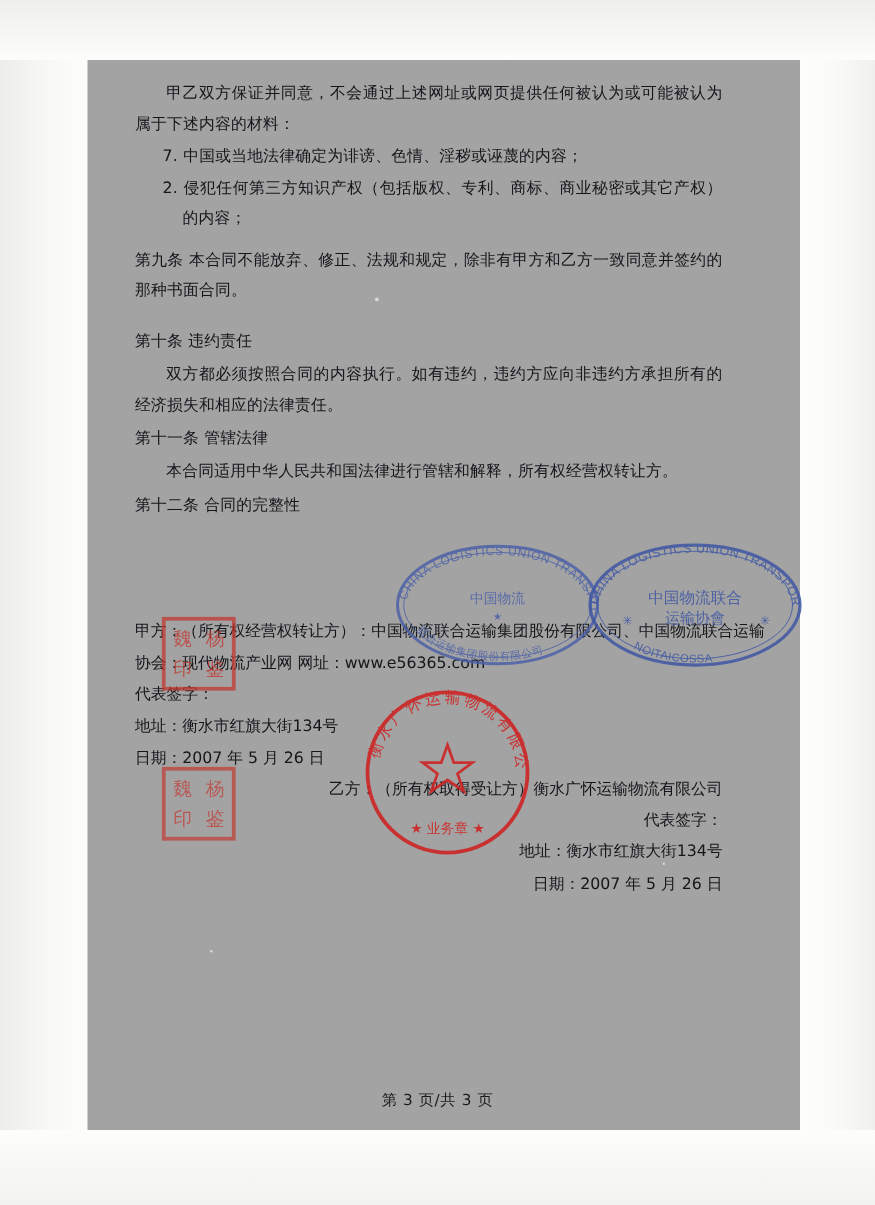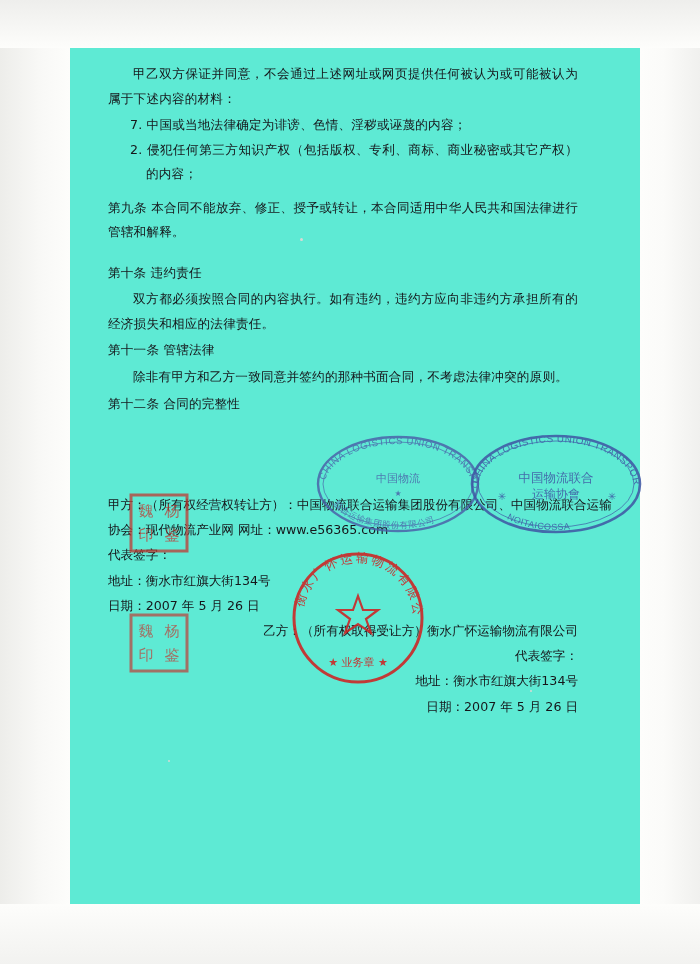--- a/index.html
+++ b/index.html
@@ -10,21 +10,21 @@
   body {
     width: 700px;
     height: 964px;
     position: relative;
     overflow: hidden;
     font-family: "DejaVu Sans", "Liberation Sans", sans-serif;
   }
   .page {
     position: absolute;
     inset: 0;
-    background: #5eead4;
+    background: #a3a3a3;
   }
   
   .scan-shade-left {
     position: absolute;
     left: 0; top: 0; bottom: 0; width: 70px;
     background: linear-gradient(to right, #ededea 0%, #f8f8f6 55%, #fdfdfb 100%);
     pointer-events: none;
   }
   .scan-shade-right {
     position: absolute;
@@ -158,29 +158,29 @@
     <p class="para indent2">甲乙双方保证并同意，不会通过上述网址或网页提供任何被认为或可能被认为属于下述内容的材料：</p>
 
     <ul class="list">
       <li>7. 中国或当地法律确定为诽谤、色情、淫秽或诬蔑的内容；</li>
       <li>2. 侵犯任何第三方知识产权（包括版权、专利、商标、商业秘密或其它产权）的内容；</li>
     </ul>
 
     <div class="gap-sm"></div>
 
 
-    <p class="para">第九条  本合同不能放弃、修正、授予或转让，本合同适用中华人民共和国法律进行管辖和解释。</p>
+    <p class="para">第九条  本合同不能放弃、修正、法规和规定，除非有甲方和乙方一致同意并签约的那种书面合同。</p>
 
     <div class="gap-md"></div>
 
     <p class="para">第十条   违约责任</p>
     <p class="para indent2">双方都必须按照合同的内容执行。如有违约，违约方应向非违约方承担所有的经济损失和相应的法律责任。</p>
 
     <p class="para">第十一条   管辖法律</p>
-    <p class="para indent2">除非有甲方和乙方一致同意并签约的那种书面合同，不考虑法律冲突的原则。</p>
+    <p class="para indent2">本合同适用中华人民共和国法律进行管辖和解释，所有权经营权转让方。</p>
 
     <p class="para">第十二条   合同的完整性</p>
 
   </div>
 
   <div class="sig-block sig-a">
     <div class="sig-line">甲方：（所有权经营权转让方）：中国物流联合运输集团股份有限公司、中国物流联合运输</div>
     <div class="sig-line">协会：现代物流产业网     网址：www.e56365.com</div>
     <div class="sig-line">代表签字：</div>
     <div class="sig-line">地址：衡水市红旗大街134号</div>
@@ -261,14 +261,15 @@
   <div class="stamp stamp-sq2">
     <svg class="sq-svg" viewBox="0 0 62 62">
       <rect x="3" y="3" width="56" height="56" fill="none" stroke="#c4332c" stroke-width="3"></rect>
       <text x="18" y="24" text-anchor="middle" font-size="15" fill="#c4332c" font-family="'DejaVu Sans',sans-serif">魏</text>
       <text x="44" y="24" text-anchor="middle" font-size="15" fill="#c4332c" font-family="'DejaVu Sans',sans-serif">杨</text>
       <text x="18" y="48" text-anchor="middle" font-size="15" fill="#c4332c" font-family="'DejaVu Sans',sans-serif">印</text>
       <text x="44" y="48" text-anchor="middle" font-size="15" fill="#c4332c" font-family="'DejaVu Sans',sans-serif">鉴</text>
     </svg>
   </div>
 
+  <div class="footer">第 3 页/共 3 页</div>
 
 </div>
 
 </body></html>

